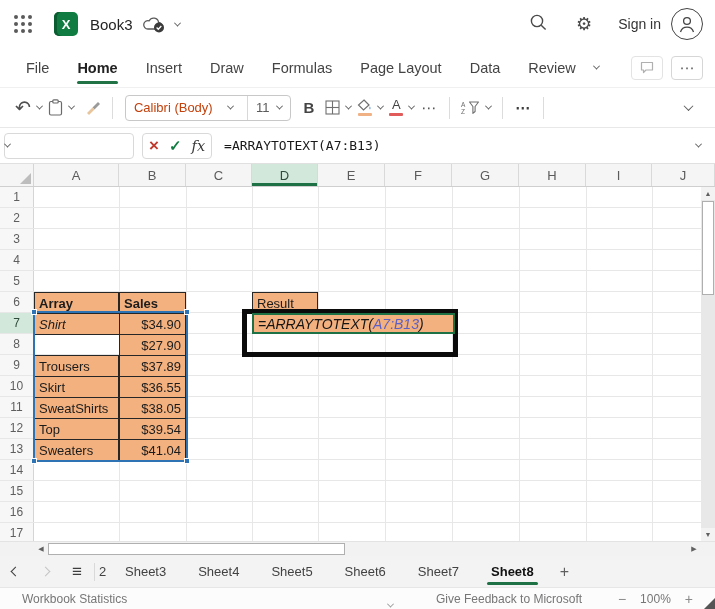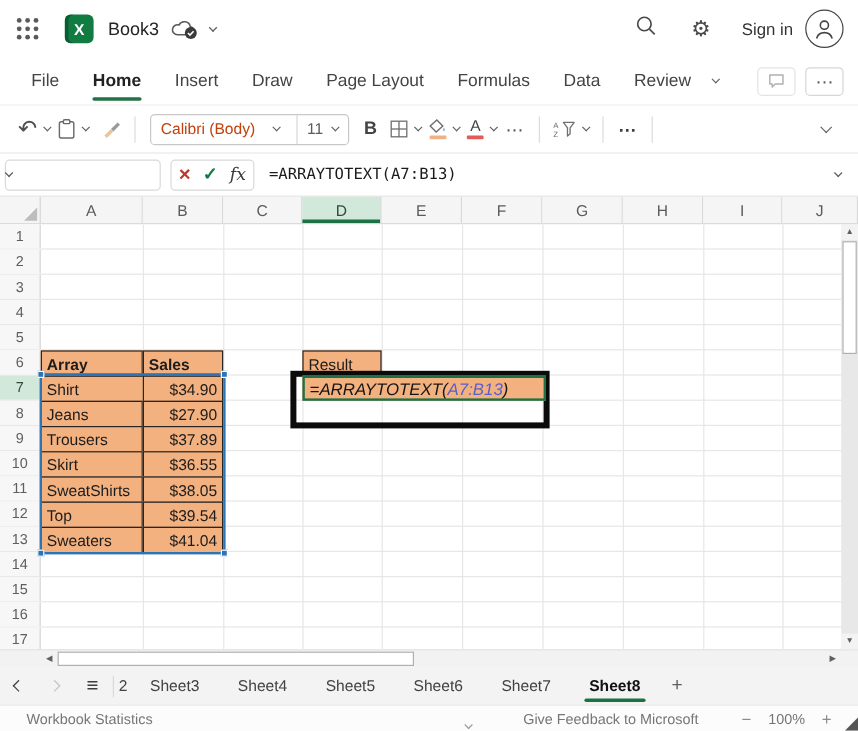--- a/index.html
+++ b/index.html
@@ -180,22 +180,22 @@
     </div>
   </div>
 </div>
 
 <div class="menubar">
   <div class="menu-items" id="menu-items">
       <div class="menu-item">File</div>
       <div class="menu-item active">Home</div>
       <div class="menu-item">Insert</div>
       <div class="menu-item">Draw</div>
+      <div class="menu-item">Formulas</div>
       <div class="menu-item">Page Layout</div>
-      <div class="menu-item">Formulas</div>
       <div class="menu-item">Data</div>
       <div class="menu-item">Review</div>
     </div>
   <span class="chev sm menu-chev"></span>
   <div class="mb-right">
     <div class="mb-btn dim">
       <svg width="14" height="13" viewBox="0 0 14 13">
         <path d="M1.5 1.5 h11 v7.5 h-6.5 l-2.5 2.5 v-2.5 h-2 Z" fill="none" stroke="#b0b0b0" stroke-width="1.2" stroke-linejoin="round"></path>
       </svg>
     </div>
@@ -383,23 +383,22 @@
       <div class="vline" style="left: 252px;"></div>
       <div class="vline" style="left: 318px;"></div>
       <div class="vline" style="left: 385px;"></div>
       <div class="vline" style="left: 452px;"></div>
       <div class="vline" style="left: 519px;"></div>
       <div class="vline" style="left: 586px;"></div>
       <div class="vline" style="left: 652px;"></div>
       <div class="cell b" style="left: 34px; top: 105px; width: 85px;">Array</div>
       <div class="cell b" style="left: 119px; top: 105px; width: 67px;">Sales</div>
       <div class="cell" style="left: 252px; top: 105px; width: 66px;">Result</div>
-      <div class="cell" style="left: 34px; top: 126px; width: 103px;">Shirt</div>
+      <div class="cell" style="left: 34px; top: 126px; width: 103px; font-style: italic;">Shirt</div>
       <div class="cell r" style="left: 119px; top: 126px; width: 67px;">$34.90</div>
-      <div class="cell" style="left: 34px; top: 147px; width: 85px;">Jeans</div>
       <div class="cell r" style="left: 119px; top: 147px; width: 67px;">$27.90</div>
       <div class="cell" style="left: 34px; top: 168px; width: 85px;">Trousers</div>
       <div class="cell r" style="left: 119px; top: 168px; width: 67px;">$37.89</div>
       <div class="cell" style="left: 34px; top: 189px; width: 85px;">Skirt</div>
       <div class="cell r" style="left: 119px; top: 189px; width: 67px;">$36.55</div>
       <div class="cell" style="left: 34px; top: 210px; width: 85px;">SweatShirts</div>
       <div class="cell r" style="left: 119px; top: 210px; width: 67px;">$38.05</div>
       <div class="cell" style="left: 34px; top: 231px; width: 85px;">Top</div>
       <div class="cell r" style="left: 119px; top: 231px; width: 67px;">$39.54</div>
       <div class="cell" style="left: 34px; top: 252px; width: 85px;">Sweaters</div>

